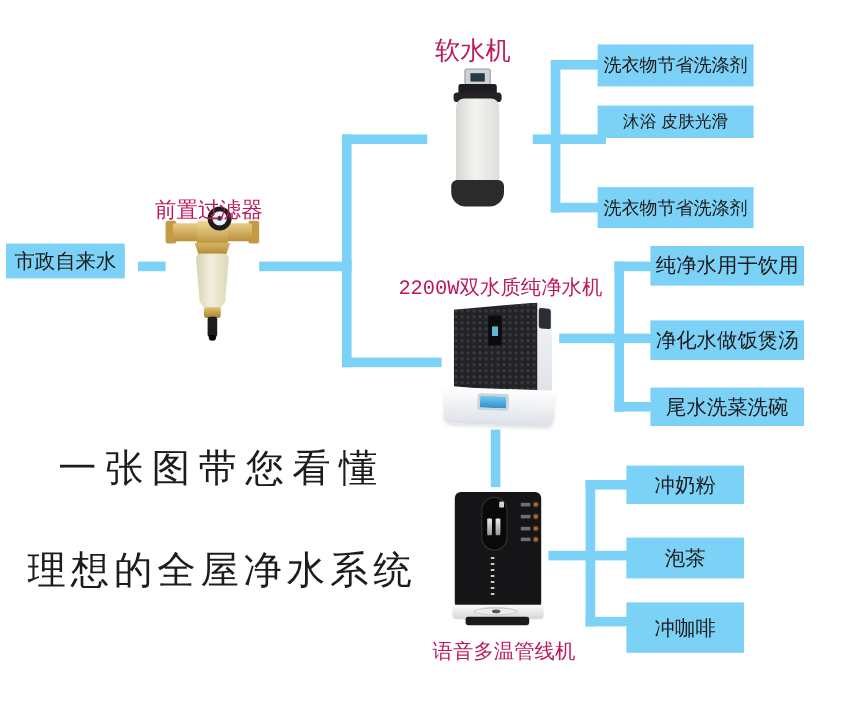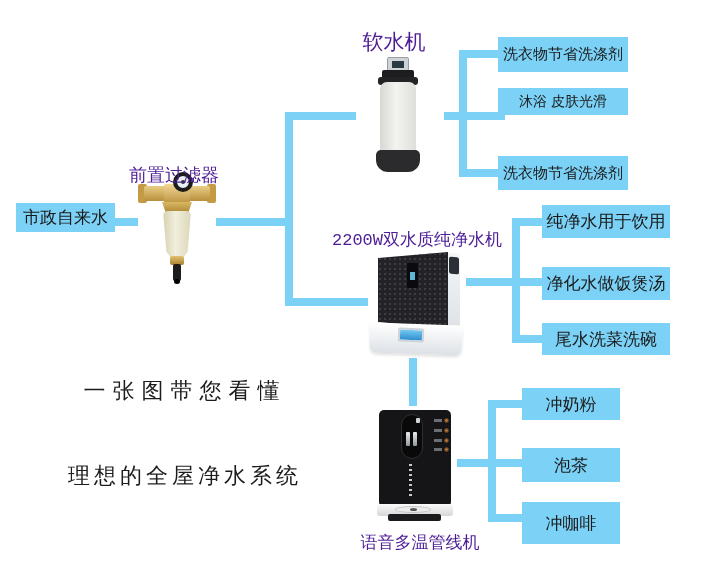--- a/index.html
+++ b/index.html
@@ -23,41 +23,41 @@
   .p-drop-v  { left:409px; top:348px; width:8px;  height:66px; }
   .p-disp-h  { left:448px; top:459px; width:92px; height:8px; }
   .p-disp-v  { left:488px; top:400px; width:8px;  height:122px; }
   .p-d1      { left:488px; top:400px; width:40px; height:8px; }
   .p-d3      { left:488px; top:514px; width:40px; height:8px; }
 
   
   .bbox { position:absolute; background:var(--accent); color:var(--ink);
           display:flex; align-items:center; justify-content:center;
           white-space:nowrap; }
-  .tapbox { left:16px;  top:203px; width:99px;  height:29px; font-size:17px; }
+  .tapbox { left:5px;  top:203px; width:99px;  height:29px; font-size:17px; }
   .sg1 { left:498px; top:37px;  width:130px; height:35px; font-size:15px; }
   .sg2 { left:498px; top:88px;  width:130px; height:27px; font-size:14px; }
   .sg3 { left:498px; top:156px; width:130px; height:34px; font-size:15px; }
   .pg1 { left:542px; top:205px; width:128px; height:33px; font-size:17px; }
   .pg2 { left:542px; top:267px; width:128px; height:33px; font-size:17px; }
   .pg3 { left:542px; top:323px; width:128px; height:32px; font-size:17px; }
   .dg1 { left:522px; top:388px; width:98px;  height:32px; font-size:17px; }
   .dg2 { left:522px; top:448px; width:98px;  height:34px; font-size:17px; }
   .dg3 { left:522px; top:502px; width:98px;  height:42px; font-size:17px; }
 
   
-  .dlabel { position:absolute; color:#4c1d95; white-space:nowrap; }
+  .dlabel { position:absolute; color:#be185d; white-space:nowrap; }
   .lbl-softener  { left:344px; top:28px;  width:100px; text-align:center; font-size:21px; }
   .lbl-prefilter { left:129px; top:163px; font-size:18px; }
   .lbl-purifier  { left:317px; top:228px; width:200px; text-align:center; font-size:17px;font-family:Liberation Mono, monospace; }
   .lbl-dispenser { left:355px; top:531px; width:130px; text-align:center; font-size:17px; }
 
   
   .slogan { position:absolute; left:20px; top:372px; width:330px; text-align:center;
-            color:#1c1c1c; font-size:22px; line-height:37px; }
+            color:#1c1c1c; font-size:32px; line-height:37px; }
   .slogan .l1 { letter-spacing:7px; }
   .slogan .l2 { letter-spacing:4px;margin-top:48px; }
 
   
   .card { position:absolute; background:#fff; }
   .card-prefilter { left:138px; top:158px; width:78px; height:128px; }
   .card-softener  { left:356px; top:54px;  width:88px; height:122px; }
   .card-purifier  { left:368px; top:250px; width:98px; height:108px; }
   .card-dispenser { left:375px; top:406px; width:82px; height:118px; }
   .card div { position:absolute; }

